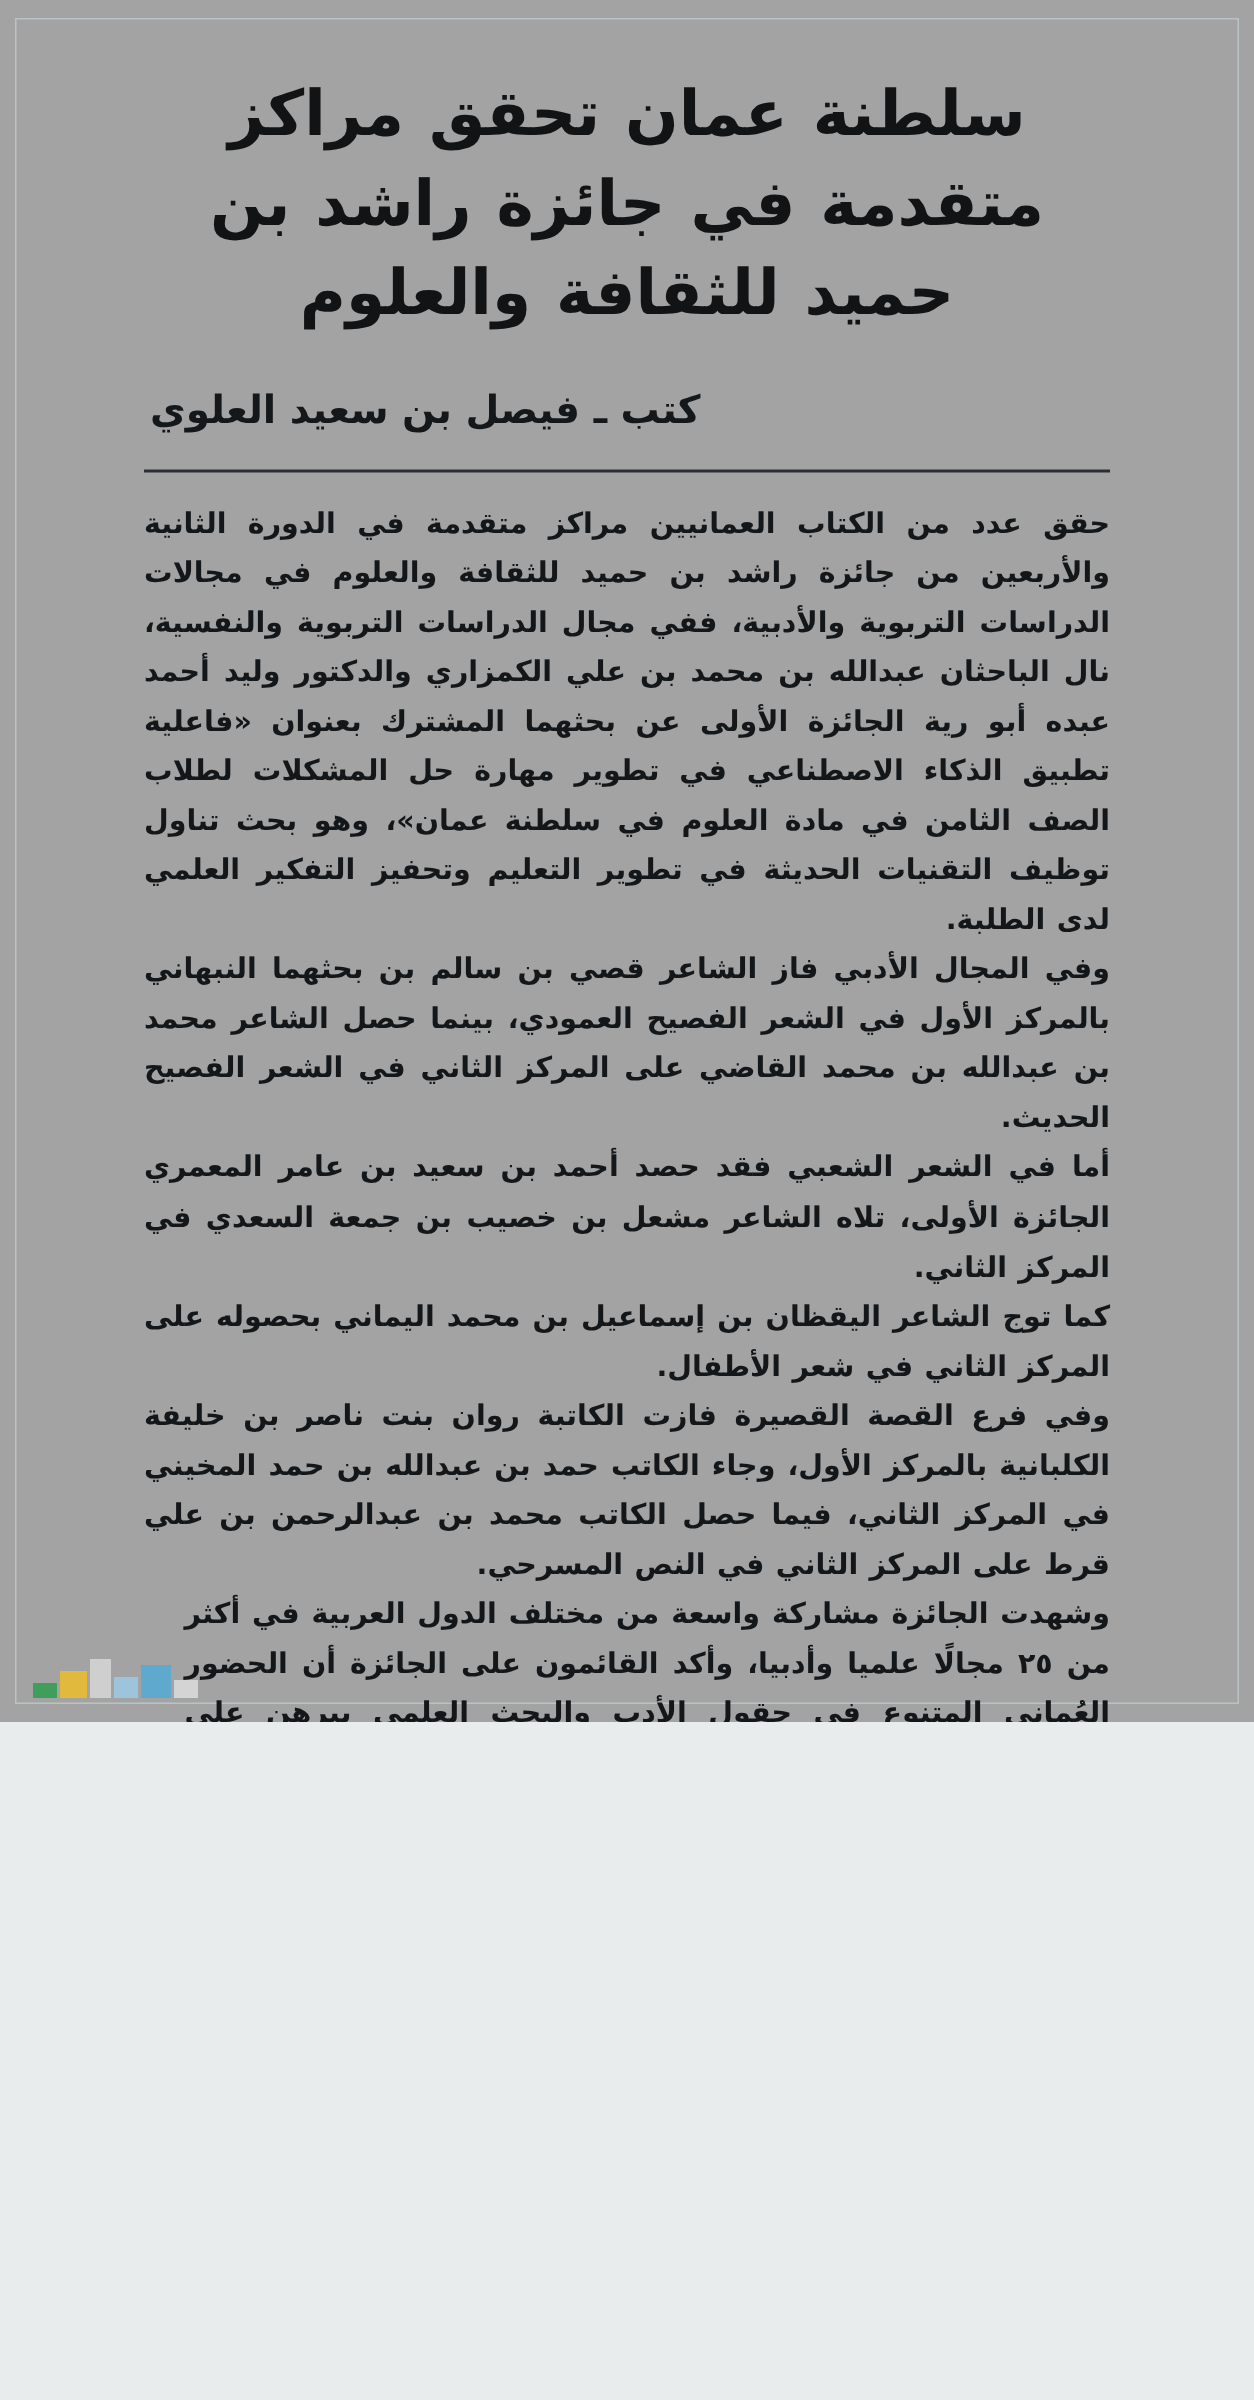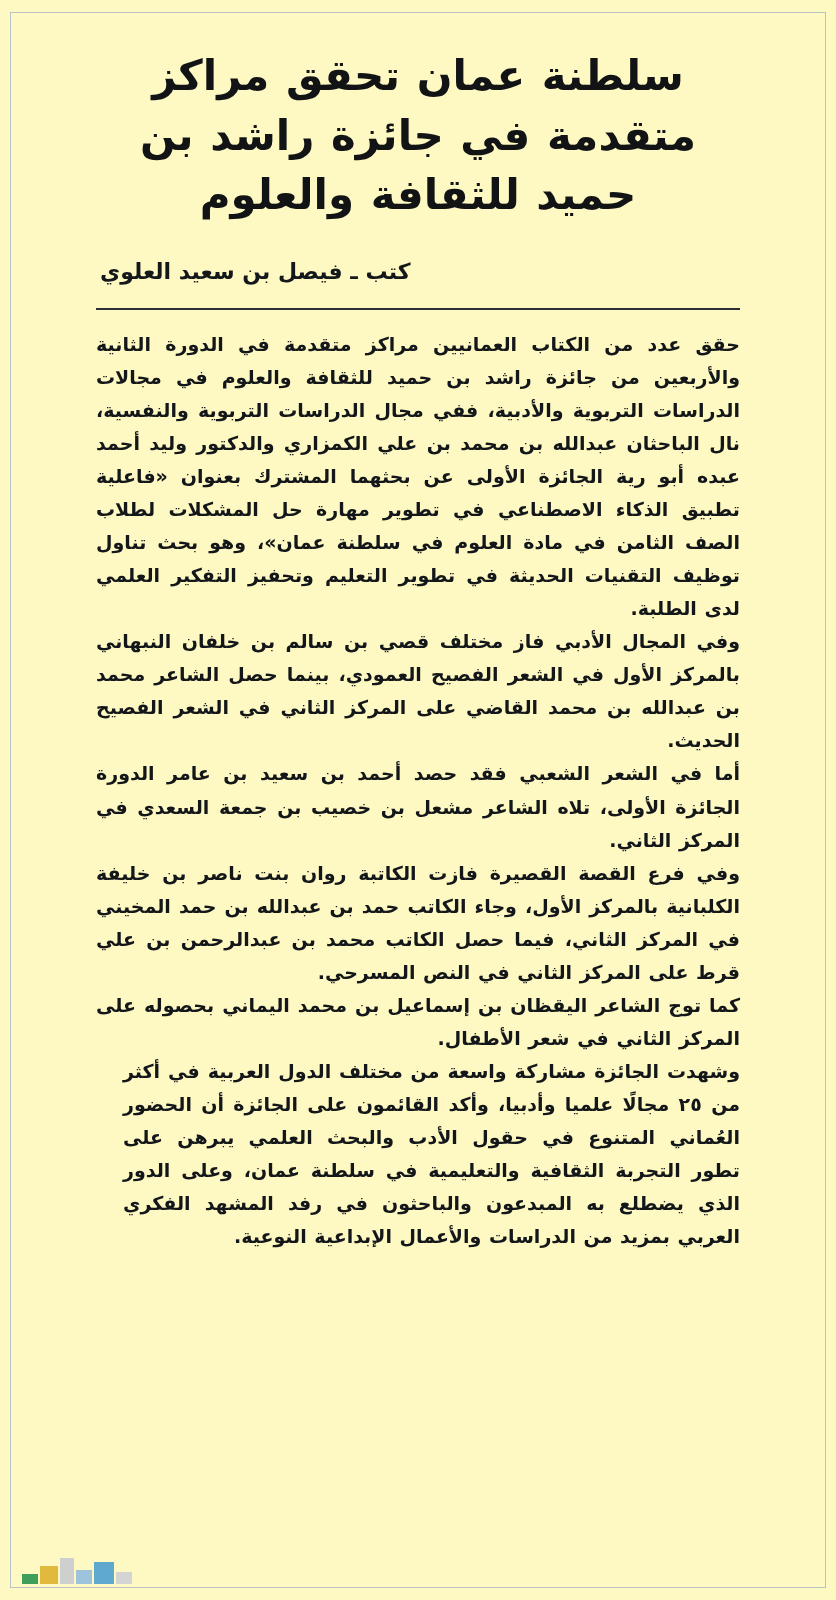--- a/index.html
+++ b/index.html
@@ -9,22 +9,22 @@
   }
   body {
     width: 836px;
     height: 1600px;
     font-family: "DejaVu Sans", "Liberation Sans", sans-serif;
     -webkit-font-smoothing: antialiased;
   }
   .page {
     position: relative;
     width: 836px;
-    height: 1600px;
-    background: #fef9c3;
+    height: 1148px;
+    background: #a3a3a3;
     box-sizing: border-box;
     overflow: hidden;
   }
   
   .frame {
     position: absolute;
     top: 12px;
     right: 10px;
     bottom: 12px;
     left: 10px;
@@ -55,21 +55,21 @@
     word-spacing: 2px;
   }
   .byline-wrap {
     margin: 0 0 14px 0;
     text-align: left;
     padding-left: 4px;
   }
   .byline {
     display: inline-block;
     font-weight: 700;
-    font-size: 22px;
+    font-size: 26px;
     color: #15181a;
     padding-bottom: 10px;
   }
   .rule {
     height: 2px;
     background: #2b2f33;
     margin: 0 0 18px 0;
     width: 100%;
   }
   .body p {
@@ -116,24 +116,24 @@
     <h1 class="headline">سلطنة عمان تحقق مراكز متقدمة في جائزة راشد بن حميد للثقافة والعلوم</h1>
 
     <div class="byline-wrap">
       <span class="byline">كتب ـ فيصل بن سعيد العلوي</span>
     </div>
 
     <div class="rule"></div>
 
     <div class="body">
       <p>حقق عدد من الكتاب العمانيين مراكز متقدمة في الدورة الثانية والأربعين من جائزة راشد بن حميد للثقافة والعلوم في مجالات الدراسات التربوية والأدبية، ففي مجال الدراسات التربوية والنفسية، نال الباحثان عبدالله بن محمد بن علي الكمزاري والدكتور وليد أحمد عبده أبو رية الجائزة الأولى عن بحثهما المشترك بعنوان «فاعلية تطبيق الذكاء الاصطناعي في تطوير مهارة حل المشكلات لطلاب الصف الثامن في مادة العلوم في سلطنة عمان»، وهو بحث تناول توظيف التقنيات الحديثة في تطوير التعليم وتحفيز التفكير العلمي لدى الطلبة.</p>
-      <p>وفي المجال الأدبي فاز مختلف قصي بن سالم بن خلفان النبهاني بالمركز الأول في الشعر الفصيح العمودي، بينما حصل الشاعر محمد بن عبدالله بن محمد القاضي على المركز الثاني في الشعر الفصيح الحديث.</p>
-      <p>أما في الشعر الشعبي فقد حصد أحمد بن سعيد بن عامر الدورة الجائزة الأولى، تلاه الشاعر مشعل بن خصيب بن جمعة السعدي في المركز الثاني.</p>
+      <p>وفي المجال الأدبي فاز الشاعر قصي بن سالم بن بحثهما النبهاني بالمركز الأول في الشعر الفصيح العمودي، بينما حصل الشاعر محمد بن عبدالله بن محمد القاضي على المركز الثاني في الشعر الفصيح الحديث.</p>
+      <p>أما في الشعر الشعبي فقد حصد أحمد بن سعيد بن عامر المعمري الجائزة الأولى، تلاه الشاعر مشعل بن خصيب بن جمعة السعدي في المركز الثاني.</p>
+      <p>كما توج الشاعر اليقظان بن إسماعيل بن محمد اليماني بحصوله على المركز الثاني في شعر الأطفال.</p>
       <p>وفي فرع القصة القصيرة فازت الكاتبة روان بنت ناصر بن خليفة الكلبانية بالمركز الأول، وجاء الكاتب حمد بن عبدالله بن حمد المخيني في المركز الثاني، فيما حصل الكاتب محمد بن عبدالرحمن بن علي قرط على المركز الثاني في النص المسرحي.</p>
-      <p>كما توج الشاعر اليقظان بن إسماعيل بن محمد اليماني بحصوله على المركز الثاني في شعر الأطفال.</p>
       <p class="last">وشهدت الجائزة مشاركة واسعة من مختلف الدول العربية في أكثر من ٢٥ مجالًا علميا وأدبيا، وأكد القائمون على الجائزة أن الحضور العُماني المتنوع في حقول الأدب والبحث العلمي يبرهن على تطور التجربة الثقافية والتعليمية في سلطنة عمان، وعلى الدور الذي يضطلع به المبدعون والباحثون في رفد المشهد الفكري العربي بمزيد من الدراسات والأعمال الإبداعية النوعية.</p>
     </div>
   </div>
 
   <div class="logo">
     <span class="bar b1"></span>
     <span class="bar b2"></span>
     <span class="bar b3"></span>
     <span class="bar b4"></span>
     <span class="bar b5"></span>

